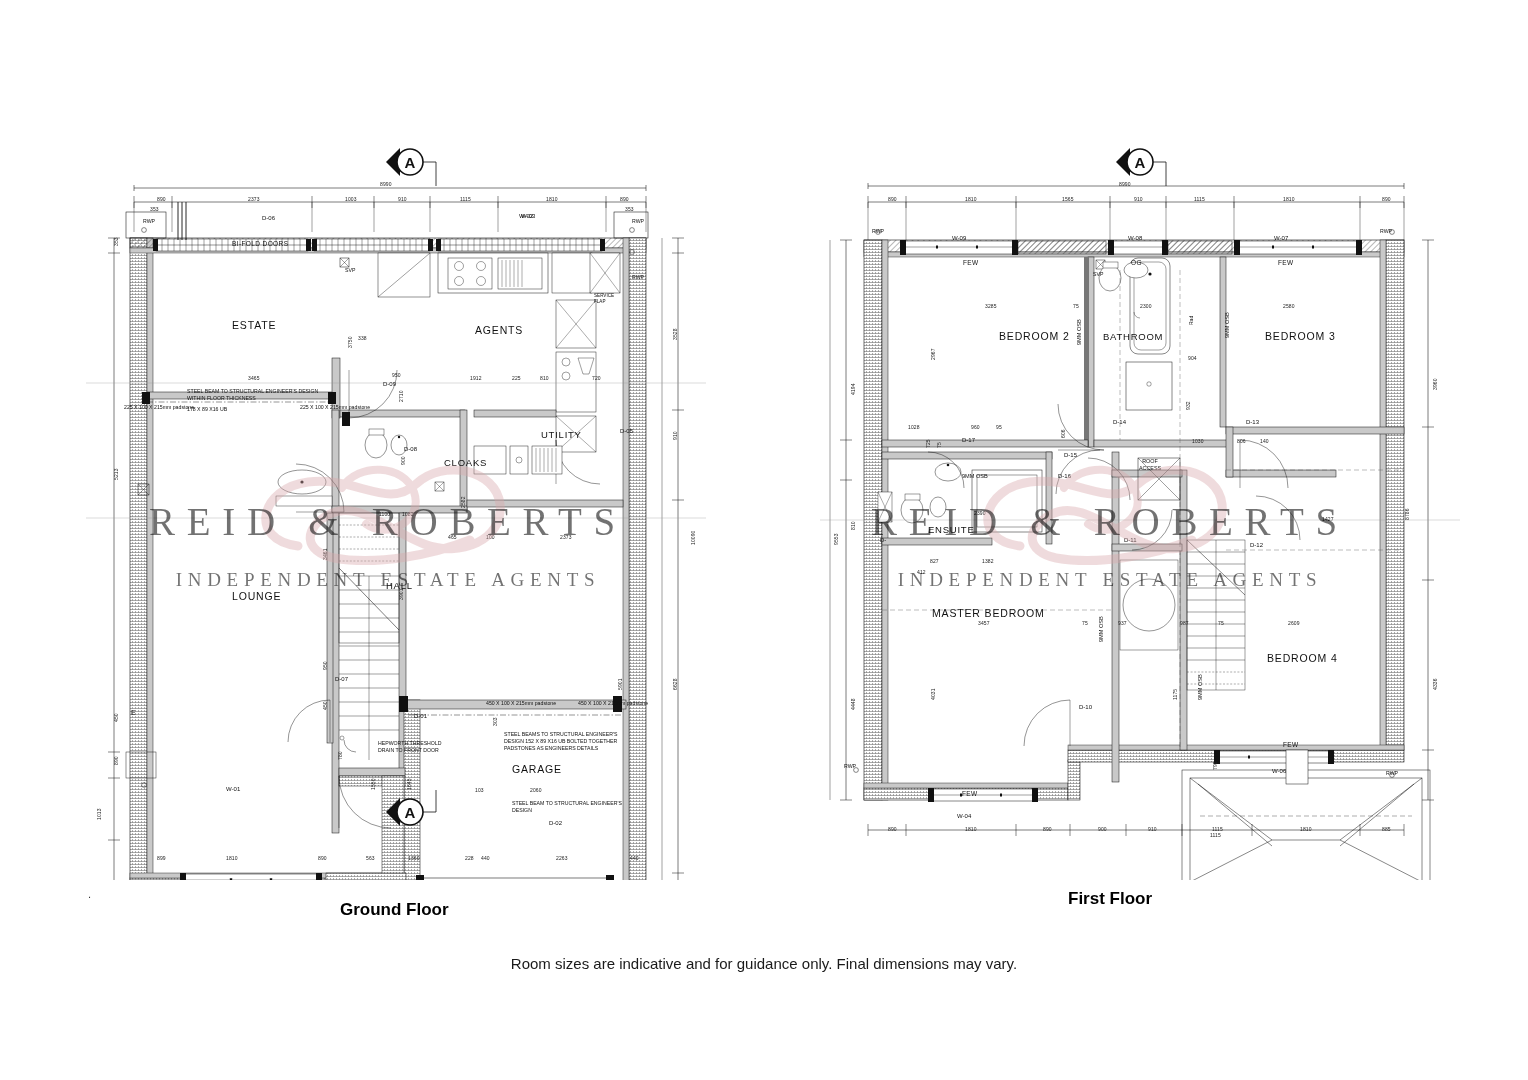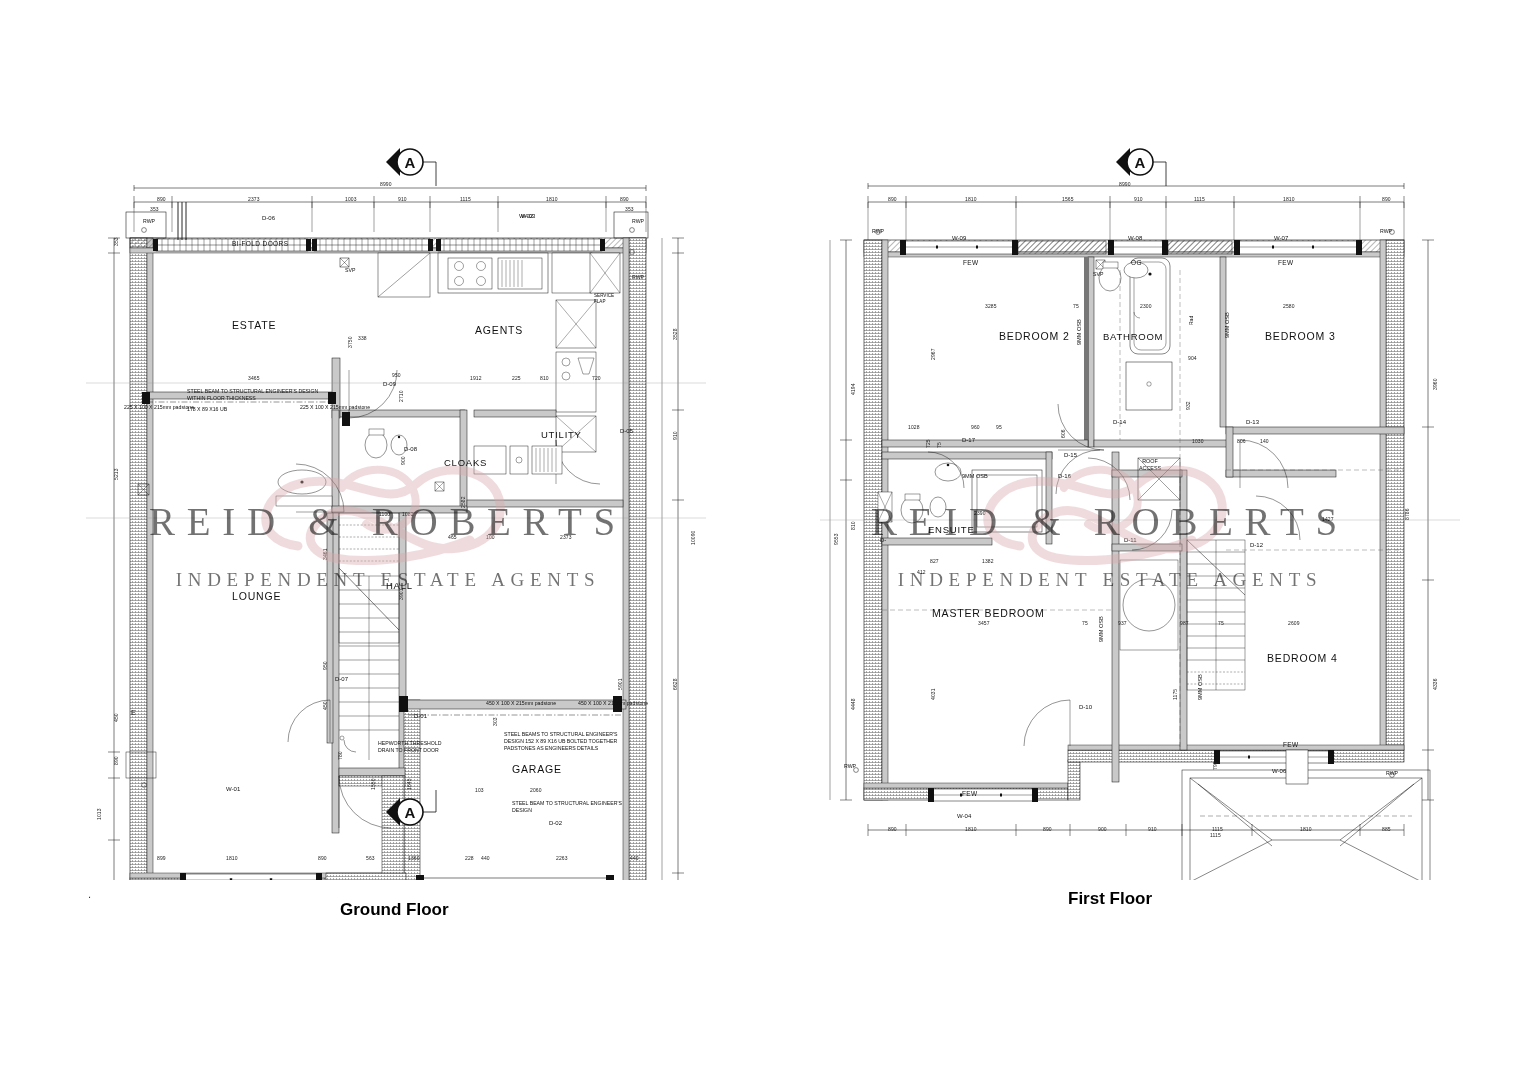--- a/index.html
+++ b/index.html
@@ -960,14 +960,15 @@
       <path d="M60 98 C 10 92 22 40 70 34 C 118 28 150 62 178 36 C 206 10 258 22 262 56 C 266 92 222 110 186 96 C 150 82 120 52 92 66 C 64 80 66 104 96 110 C 140 118 196 106 232 92" fill="none" stroke="#d9a8ab" stroke-width="9" stroke-linecap="round"></path>
       <path d="M104 40 C 120 14 166 16 176 44 C 186 72 150 92 128 76" fill="none" stroke="#d9a8ab" stroke-width="8" stroke-linecap="round"></path>
     </svg>
     <div class="wm-mono wm-name">REID &amp; ROBERTS</div>
     <div class="wm-mono wm-sub">INDEPENDENT ESTATE AGENTS</div>
   </div>
 
   <div class="floor-caption" style="left:340px;top:900px;">Ground Floor</div>
   <div class="floor-caption" style="left:1068px;top:889px;">First Floor</div>
   <div class="tiny-dot">.</div>
+  <div class="footer-note">Room sizes are indicative and for guidance only. Final dimensions may vary.</div>
 
 </div>
 
 </body></html>

